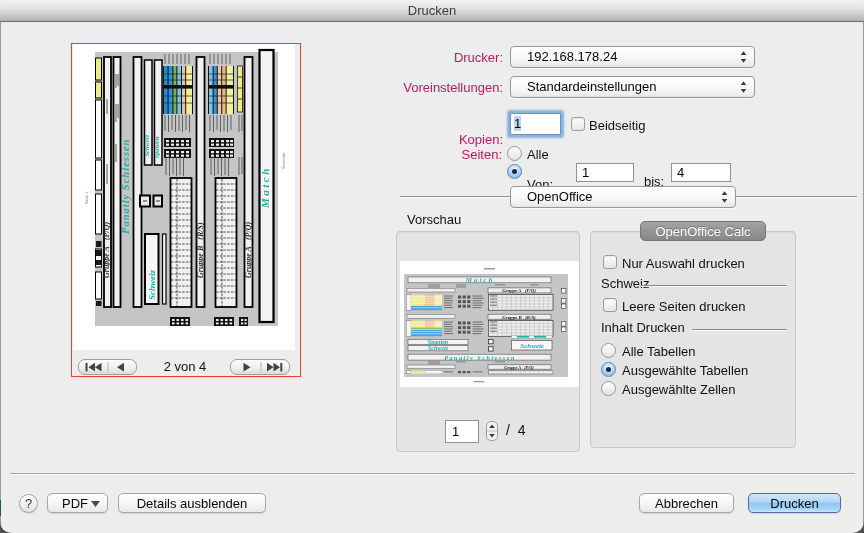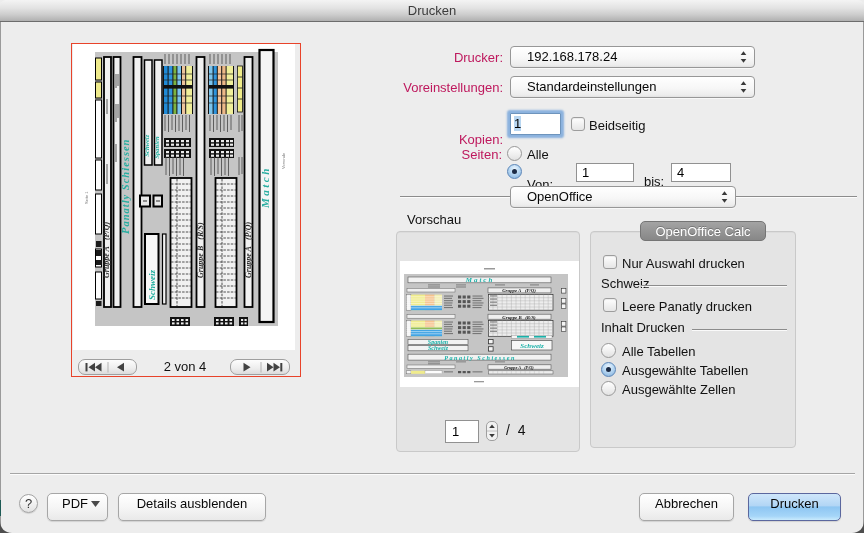--- a/index.html
+++ b/index.html
@@ -45,21 +45,21 @@
   .radio.sel::after{
     content:""; position:absolute; left:4px; top:4px; width:5px; height:5px; border-radius:50%;
     background:#1c2b45;
   }
   .groupbox {
     position:absolute; background:#e4e4e4; border:1px solid #c9c9c9; border-radius:4px;
     box-shadow:inset 0 1px 0 rgba(0,0,0,.03);
   }
   .etch { position:absolute; height:1px; background:#8c8c8c; box-shadow:0 1px 0 rgba(255,255,255,.8); }
   .btn {
-    position:absolute; height:28px; border:1px solid #a6a6a6; border-radius:5px;
+    position:absolute; height:20px; border:1px solid #a6a6a6; border-radius:5px;
     background:linear-gradient(180deg,#ffffff 0%,#f6f6f6 50%,#e9e9e9 100%);
     box-shadow:0 1px 1px rgba(0,0,0,.12);
     text-align:center; line-height:19px; color:#070707;
   }
   .btn.blue {
     border:1px solid #5b679e;
     background:linear-gradient(180deg,#cfe6fa 0%,#b2d6f5 45%,#8ec6f2 50%,#a5d5f8 85%,#c9ebfd 100%);
   }
   .navgrp {
     position:absolute; height:16px; border:1px solid #9f9f9f; border-radius:7px;
@@ -682,21 +682,21 @@
   <div class="groupbox" style="left:590px;top:231px;width:206px;height:217px;"></div>
   <div id="tab">OpenOffice Calc</div>
 
   <div class="cb" style="left:603px;top:255px;"></div>
   <div class="abs" style="left:622px;top:256px;">Nur Auswahl drucken</div>
 
   <div class="abs" style="left:601px;top:276px;">Schweiz</div>
   <div class="etch" style="left:641px;top:285px;width:146px;"></div>
 
   <div class="cb" style="left:603px;top:298px;"></div>
-  <div class="abs" style="left:622px;top:299px;">Leere Panatly drucken</div>
+  <div class="abs" style="left:622px;top:299px;">Leere Seiten drucken</div>
 
   <div class="abs" style="left:601px;top:320px;">Inhalt Drucken</div>
   <div class="etch" style="left:692px;top:329px;width:95px;"></div>
 
   <div class="radio" style="left:601px;top:343px;"></div>
   <div class="abs" style="left:622px;top:344px;">Alle Tabellen</div>
   <div class="radio sel" style="left:601px;top:362px;"></div>
   <div class="abs" style="left:622px;top:363px;">Ausgewählte Tabellen</div>
   <div class="radio" style="left:601px;top:381px;"></div>
   <div class="abs" style="left:622px;top:382px;">Ausgewählte Zellen</div>

